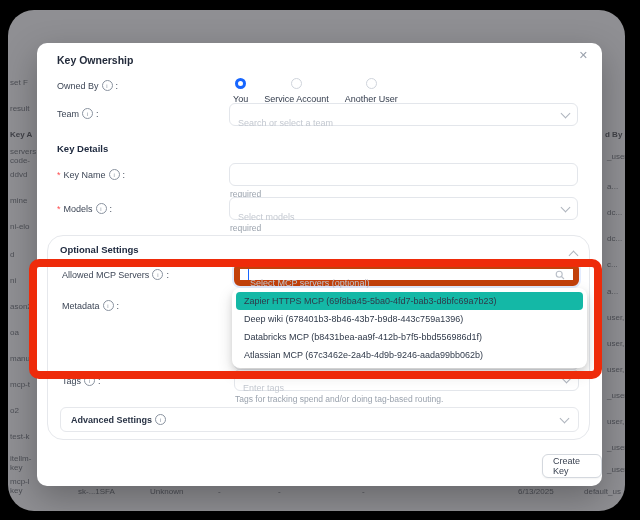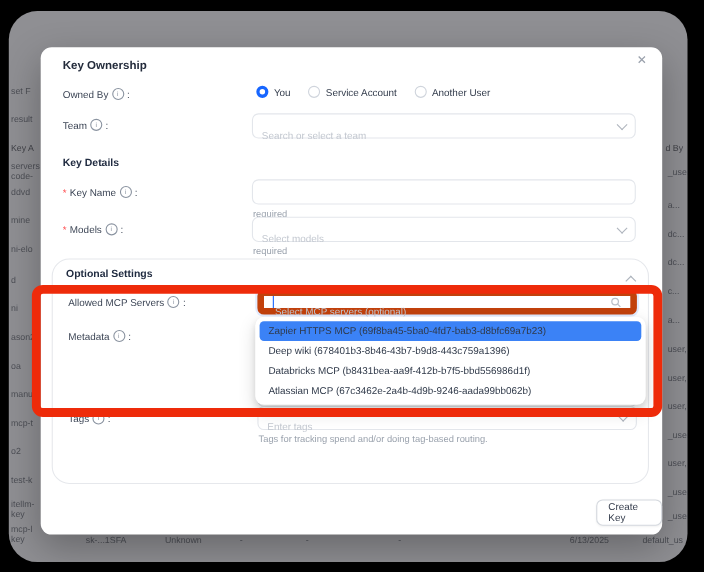--- a/index.html
+++ b/index.html
@@ -3,21 +3,21 @@
 <meta charset="utf-8">
 <style>
   html,body{margin:0;padding:0;}
   body{width:640px;height:520px;background:#000;position:relative;overflow:hidden;
        font-family:"Liberation Sans",sans-serif;-webkit-font-smoothing:antialiased;}
 
   
   .app-window{position:absolute;left:8px;top:10px;width:617px;height:501px;
               background:#8f8f93;border-radius:26px;overflow:hidden;}
   .frag{position:absolute;font-size:8px;color:rgba(62,65,72,.82);white-space:nowrap;}
-  .frag.bold{font-weight:400;color:rgba(55,57,63,.9);}
+  .frag.bold{font-weight:700;color:rgba(55,57,63,.9);}
 
   
   .modal{position:absolute;left:37px;top:43px;width:565px;height:443px;background:#fff;
          border-radius:10px;box-shadow:0 12px 34px rgba(0,0,0,.28);}
   .m-title{position:absolute;left:20px;top:11px;font-size:10.5px;font-weight:700;color:#232b3b;}
   .m-close{position:absolute;right:14px;top:7px;font-size:11px;color:#9aa1ac;cursor:pointer;line-height:1;}
 
   .lbl{position:absolute;left:20px;font-size:9px;color:#3d4656;display:flex;align-items:center;gap:3px;white-space:nowrap;}
   .heading{position:absolute;left:20px;font-size:9.5px;font-weight:700;color:#202b40;}
   .req{color:#ff4d4f;font-size:9px;}
@@ -28,21 +28,21 @@
   .ctl{position:absolute;left:192px;width:349px;height:23px;border:1px solid #e3e6eb;border-radius:6px;
        background:#fff;display:flex;align-items:center;padding:0 8px;box-sizing:border-box;font-size:9px;}
   .ph{color:#c3c8d0;flex:1;overflow:hidden;white-space:nowrap;margin-top:16px;}
   .hint{position:absolute;left:193px;font-size:8.5px;color:#9aa2ad;}
   .chev{width:6px;height:6px;border-right:1.3px solid #aeb4bd;border-bottom:1.3px solid #aeb4bd;
         transform:rotate(45deg);margin-top:-3px;flex:none;}
   .chev.up{transform:rotate(-135deg);margin-top:3px;}
 
   
   .radio-row{position:absolute;left:196px;display:flex;align-items:center;gap:16px;}
-  .radio{display:flex;align-items:center;gap:5px;font-size:9px;color:#333c4c;cursor:pointer;}
+  .radio{display:flex;align-items:center;gap:5px;font-size:9px;color:#333c4c;cursor:pointer;flex-direction:column;}
   .dot{width:11px;height:11px;border-radius:50%;border:1px solid #cfd4dc;background:#fff;box-sizing:border-box;flex:none;}
   .radio.selected .dot{border:3.4px solid #1766ff;}
 
   
   .card{position:absolute;left:10px;top:192px;width:543px;height:205px;border:1px solid #e6e8ec;
         border-radius:16px;box-sizing:border-box;background:#fff;}
   .card-head{position:absolute;left:12px;top:8px;font-size:9.5px;font-weight:700;color:#202b40;}
   .card .chev-pos{position:absolute;right:12px;top:13px;}
   .card .lbl{left:14px;}
   .card .ctl{left:186px;width:345px;}
@@ -53,21 +53,21 @@
   .tags-help{position:absolute;left:187px;top:158px;font-size:8.5px;color:#9aa2ad;}
   .adv{position:absolute;left:12px;top:171px;width:519px;height:25px;border:1px solid #e6e8ec;border-radius:6px;
        box-sizing:border-box;display:flex;align-items:center;padding:0 10px;gap:3px;cursor:pointer;}
   .adv-label{font-size:9px;font-weight:700;color:#2a3446;}
   .adv .spacer{flex:1;}
 
   
   .dropdown{position:absolute;left:195px;top:245px;width:355px;background:#fff;border-radius:8px;z-index:6;
             box-shadow:0 6px 16px rgba(0,0,0,.14),0 3px 6px rgba(0,0,0,.10);padding:4px;box-sizing:border-box;}
   .opt{font-size:9px;color:#2f3949;padding:4px 8px;border-radius:4px;white-space:nowrap;overflow:hidden;cursor:pointer;}
-  .opt.active{background:#3b82f6;}
+  .opt.active{background:#14b8a6;}
 
   
   .create-btn{position:absolute;left:505px;top:411px;height:22px;padding:0 10px;background:#fff;
               border:1px solid #d4d8de;border-radius:6px;font-size:9px;color:#394150;font-weight:500;
               display:flex;align-items:center;box-shadow:0 1px 2px rgba(0,0,0,.05);cursor:pointer;}
 
   
   .annotation{position:absolute;left:29px;top:259px;width:573px;height:120px;border:8px solid #ee2b0a;
               border-radius:10px;box-sizing:border-box;z-index:10;pointer-events:none;}
 
@@ -217,20 +217,26 @@
       <span>Tags</span>
         <span class="info">i</span>
         <span class="colon">:</span>
     </div>
     <div class="ctl" style="top:133px;height:22px;align-items:center;">
       <span class="ph">Enter tags</span>
       <span class="chev"></span>
     </div>
     <div class="tags-help">Tags for tracking spend and/or doing tag-based routing.</div>
 
+    <div class="adv">
+      <span class="adv-label">Advanced Settings</span>
+      <span class="info">i</span>
+      <span class="spacer"></span>
+      <span class="chev"></span>
+    </div>
   </div>
 
   <div class="dropdown">
 
   <div class="opt active">Zapier HTTPS MCP (69f8ba45-5ba0-4fd7-bab3-d8bfc69a7b23)</div>
       <div class="opt">Deep wiki (678401b3-8b46-43b7-b9d8-443c759a1396)</div>
       <div class="opt">Databricks MCP (b8431bea-aa9f-412b-b7f5-bbd556986d1f)</div>
       <div class="opt">Atlassian MCP (67c3462e-2a4b-4d9b-9246-aada99bb062b)</div>
     </div>
 

